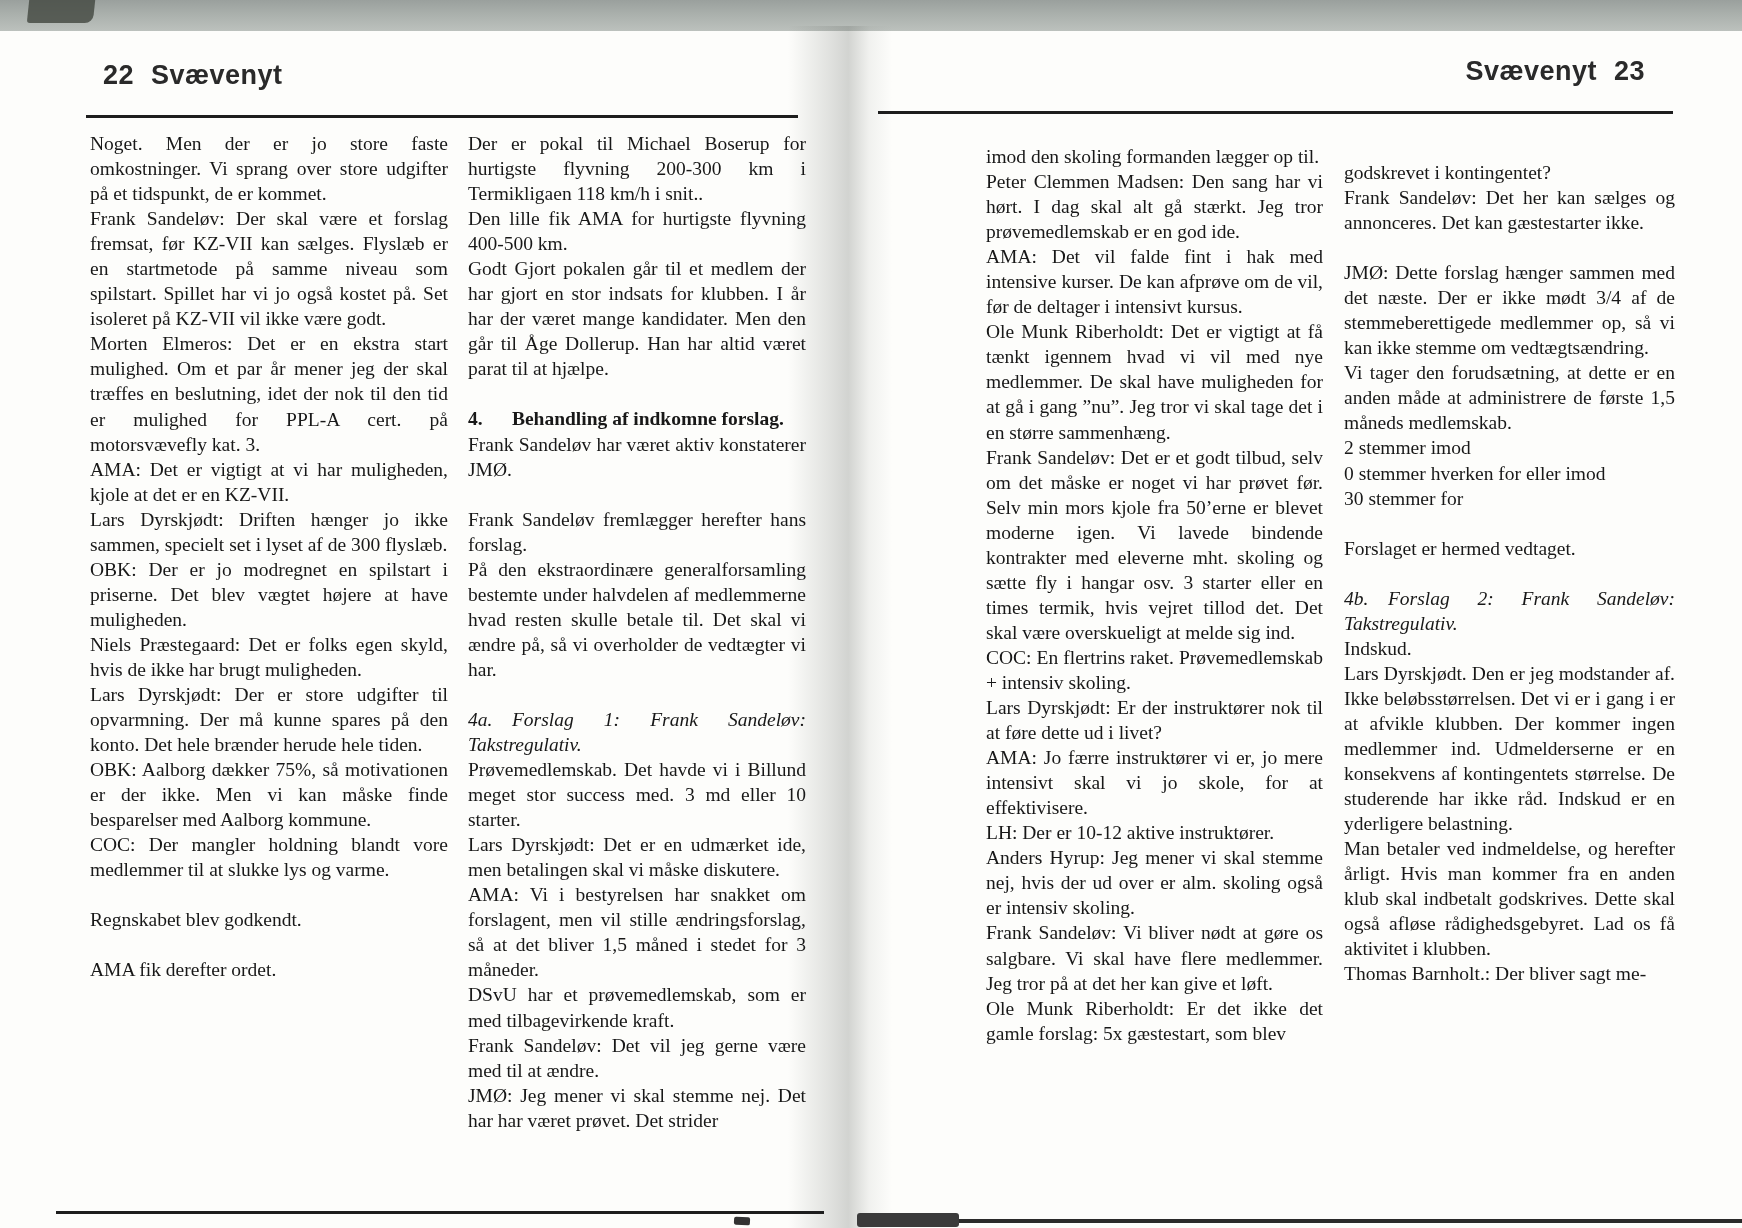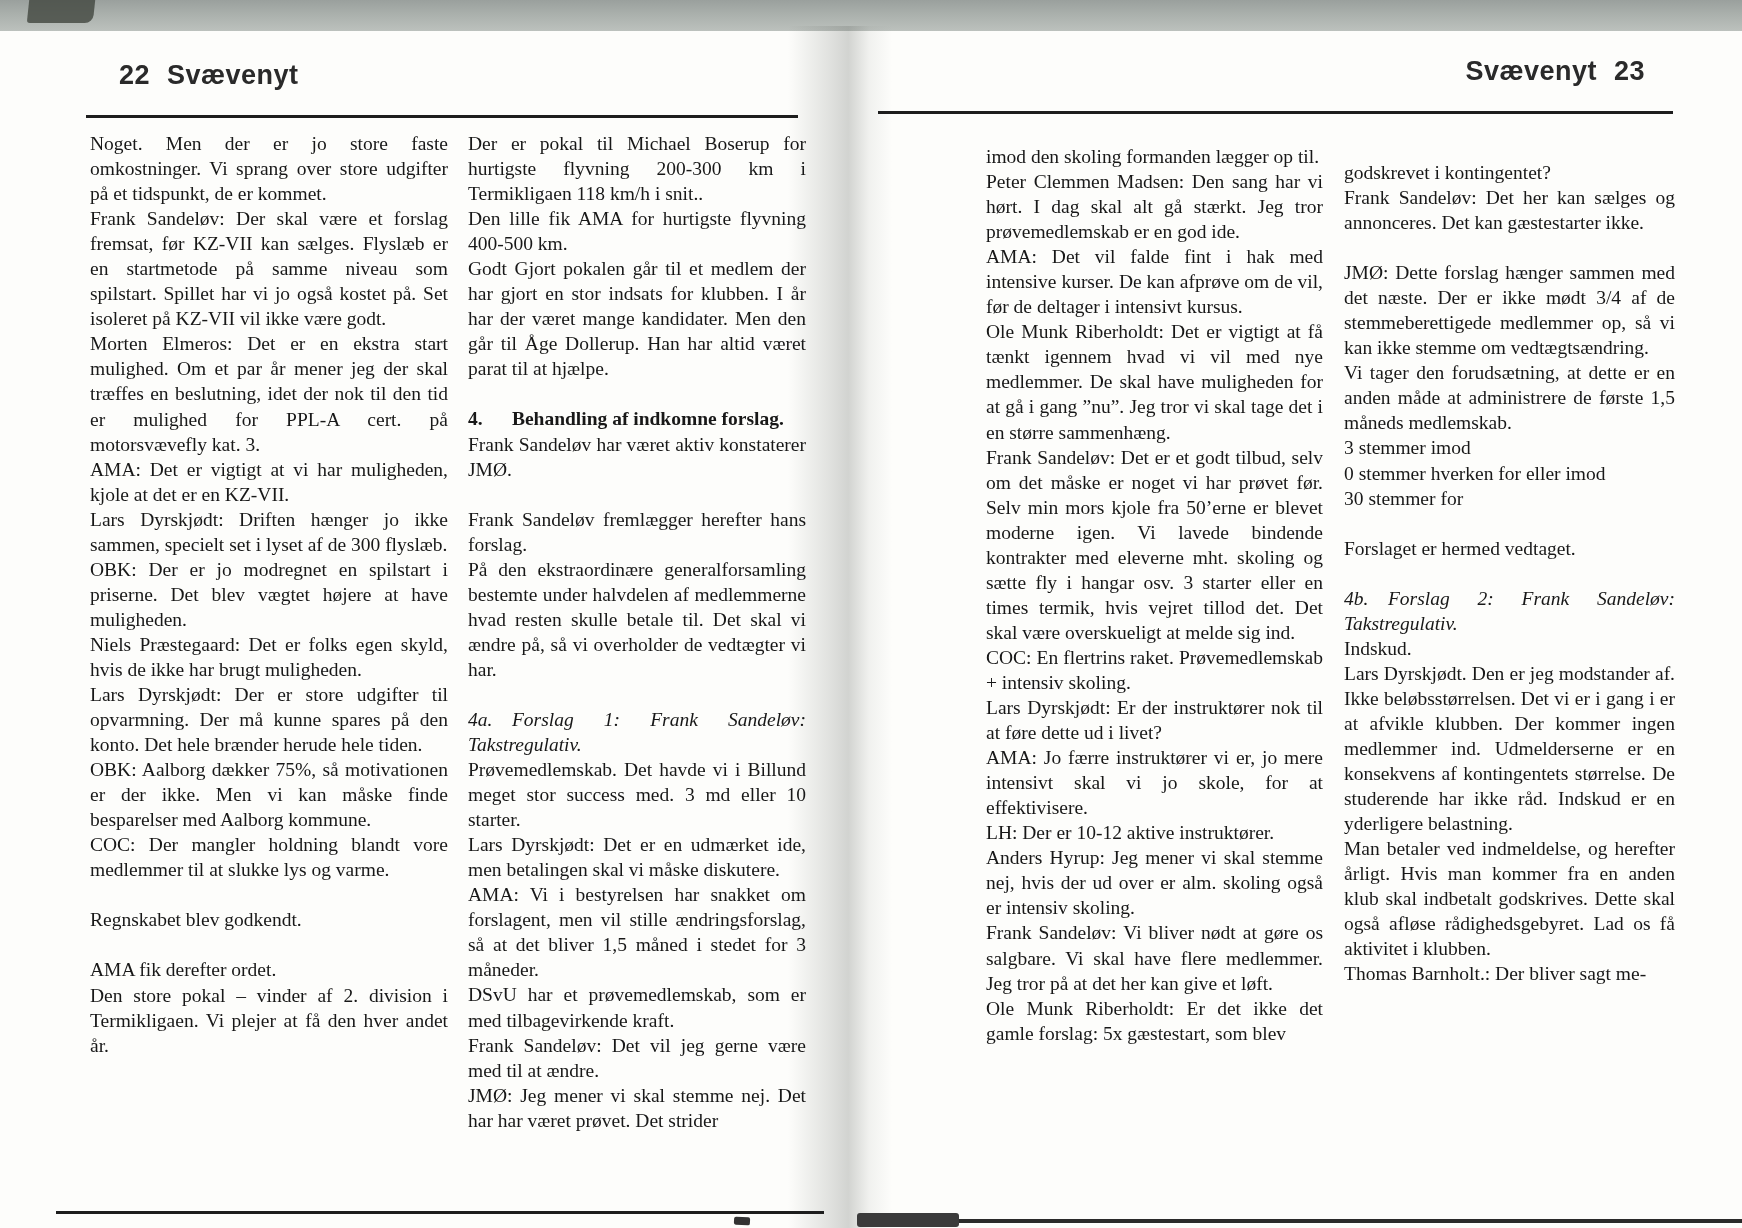--- a/index.html
+++ b/index.html
@@ -40,21 +40,21 @@
     position: absolute;
     font-family: "Liberation Sans", sans-serif;
     font-weight: bold;
     font-size: 27px;
     letter-spacing: 0.5px;
     color: #2a2a2a;
     white-space: nowrap;
   }
   .page-header.left { left: 103px; top: 60px; }
   .page-header.right { top: 56px; right: 97px; text-align: center; }
-  .page-header .gap-after { margin-right: 17px; margin-left: 16px; }
+  .page-header .gap-after { margin-right: 17px; }
   .rule {
     position: absolute;
     background: #1d1d1d;
     height: 3px;
   }
   .head-rule-left  { left: 86px;  top: 115px; width: 712px; }
   .head-rule-right { left: 878px; top: 111px; width: 795px; }
   .foot-rule-left  { left: 56px;  top: 1211px; width: 768px; }
   .foot-rule-right { left: 875px; top: 1219px; width: 867px; height: 4px; background:#2a2a2a; }
   .smudge-a {
@@ -105,21 +105,20 @@
     <p class="para">Morten Elmeros: Det er en ekstra start mulighed. Om et par år mener jeg der skal træffes en beslutning, idet der nok til den tid er mulighed for PPL-A cert. på motorsvævefly kat. 3.</p>
     <p class="para">AMA: Det er vigtigt at vi har muligheden, kjole at det er en KZ-VII.</p>
     <p class="para">Lars Dyrskjødt: Driften hænger jo ikke sammen, specielt set i lyset af de 300 flyslæb.</p>
     <p class="para">OBK: Der er jo modregnet en spilstart i priserne. Det blev vægtet højere at have muligheden.</p>
     <p class="para">Niels Præstegaard: Det er folks egen skyld, hvis de ikke har brugt muligheden.</p>
     <p class="para">Lars Dyrskjødt: Der er store udgifter til opvarmning. Der må kunne spares på den konto. Det hele brænder herude hele tiden.</p>
     <p class="para">OBK: Aalborg dækker 75%, så motivationen er der ikke. Men vi kan måske finde besparelser med Aalborg kommune.</p>
     <p class="para">COC: Der mangler holdning blandt vore medlemmer til at slukke lys og varme.</p>
     <p class="para gap">Regnskabet blev godkendt.</p>
     <p class="para gap">AMA fik derefter ordet.</p>
-    <p class="para">Den store pokal – vinder af 2. division i Termikligaen. Vi plejer at få den hver andet år.</p>
   </div>
 <div class="text-column col2">
     <p class="para">Der er pokal til Michael Boserup for hurtigste flyvning 200-300 km i Termikligaen 118 km/h i snit..</p>
     <p class="para">Den lille fik AMA for hurtigste flyvning 400-500 km.</p>
     <p class="para">Godt Gjort pokalen går til et medlem der har gjort en stor indsats for klubben. I år har der været mange kandidater. Men den går til Åge Dollerup. Han har altid været parat til at hjælpe.</p>
     <p class="para gap bold">4.  Behandling af indkomne forslag.</p>
     <p class="para">Frank Sandeløv har været aktiv konstaterer JMØ.</p>
     <p class="para gap">Frank Sandeløv fremlægger herefter hans forslag.</p>
     <p class="para">På den ekstraordinære generalforsamling bestemte under halvdelen af medlemmerne hvad resten skulle betale til. Det skal vi ændre på, så vi overholder de vedtægter vi har.</p>
     <p class="para gap italic">4a. Forslag 1: Frank Sandeløv: Takstregulativ.</p>
@@ -142,21 +141,21 @@
     <p class="para">LH: Der er 10-12 aktive instruktører.</p>
     <p class="para">Anders Hyrup: Jeg mener vi skal stemme nej, hvis der ud over er alm. skoling også er intensiv skoling.</p>
     <p class="para">Frank Sandeløv: Vi bliver nødt at gøre os salgbare. Vi skal have flere medlemmer. Jeg tror på at det her kan give et løft.</p>
     <p class="para">Ole Munk Riberholdt: Er det ikke det gamle forslag: 5x gæstestart, som blev</p>
   </div>
 <div class="text-column col4">
     <p class="para">godskrevet i kontingentet?</p>
     <p class="para">Frank Sandeløv: Det her kan sælges og annonceres. Det kan gæstestarter ikke.</p>
     <p class="para gap">JMØ: Dette forslag hænger sammen med det næste. Der er ikke mødt 3/4 af de stemmeberettigede medlemmer op, så vi kan ikke stemme om vedtægtsændring.</p>
     <p class="para">Vi tager den forudsætning, at dette er en anden måde at administrere de første 1,5 måneds medlemskab.</p>
-    <p class="para">3 stemmer imod</p>
+    <p class="para">2 stemmer imod</p>
     <p class="para">0 stemmer hverken for eller imod</p>
     <p class="para">30 stemmer for</p>
     <p class="para gap">Forslaget er hermed vedtaget.</p>
     <p class="para gap italic">4b. Forslag 2: Frank Sandeløv: Takstregulativ.</p>
     <p class="para">Indskud.</p>
     <p class="para">Lars Dyrskjødt. Den er jeg modstander af. Ikke beløbsstørrelsen. Det vi er i gang i er at afvikle klubben. Der kommer ingen medlemmer ind. Udmelderserne er en konsekvens af kontingentets størrelse. De studerende har ikke råd. Indskud er en yderligere belastning.</p>
     <p class="para">Man betaler ved indmeldelse, og herefter årligt. Hvis man kommer fra en anden klub skal indbetalt godskrives. Dette skal også afløse rådighedsgebyret. Lad os få aktivitet i klubben.</p>
     <p class="para">Thomas Barnholt.: Der bliver sagt me-</p>
   </div>
 

